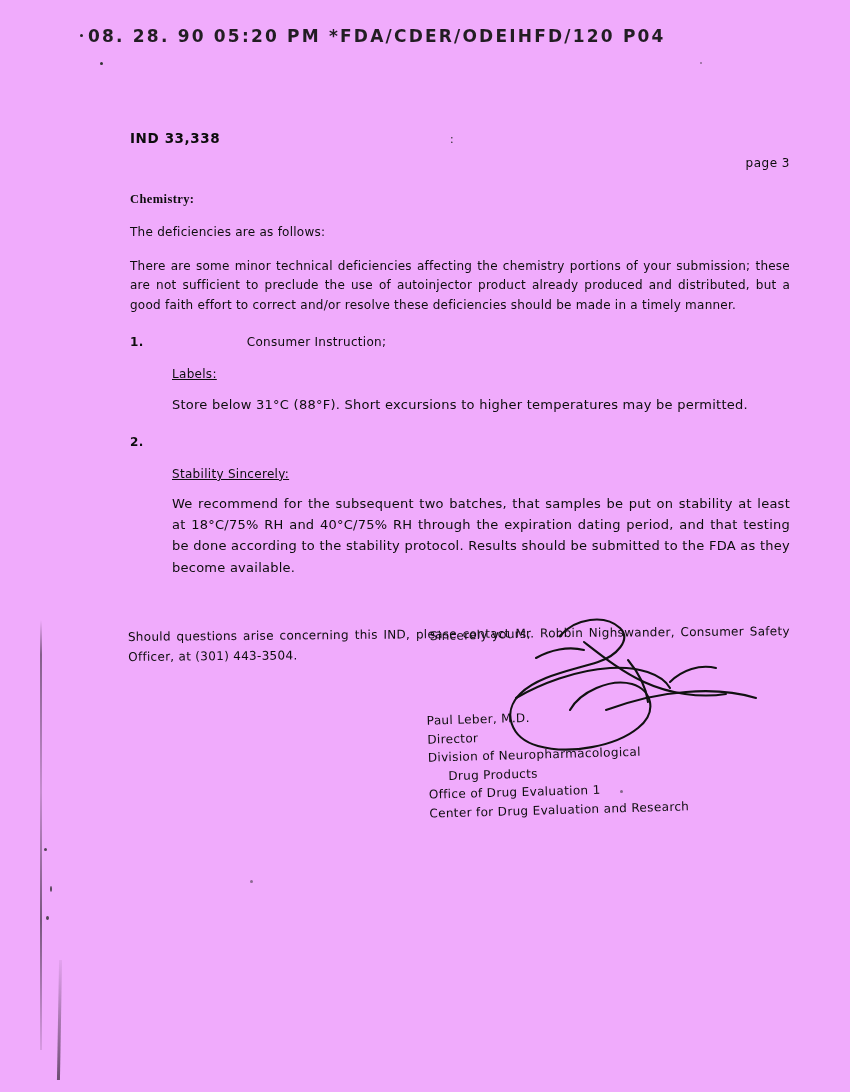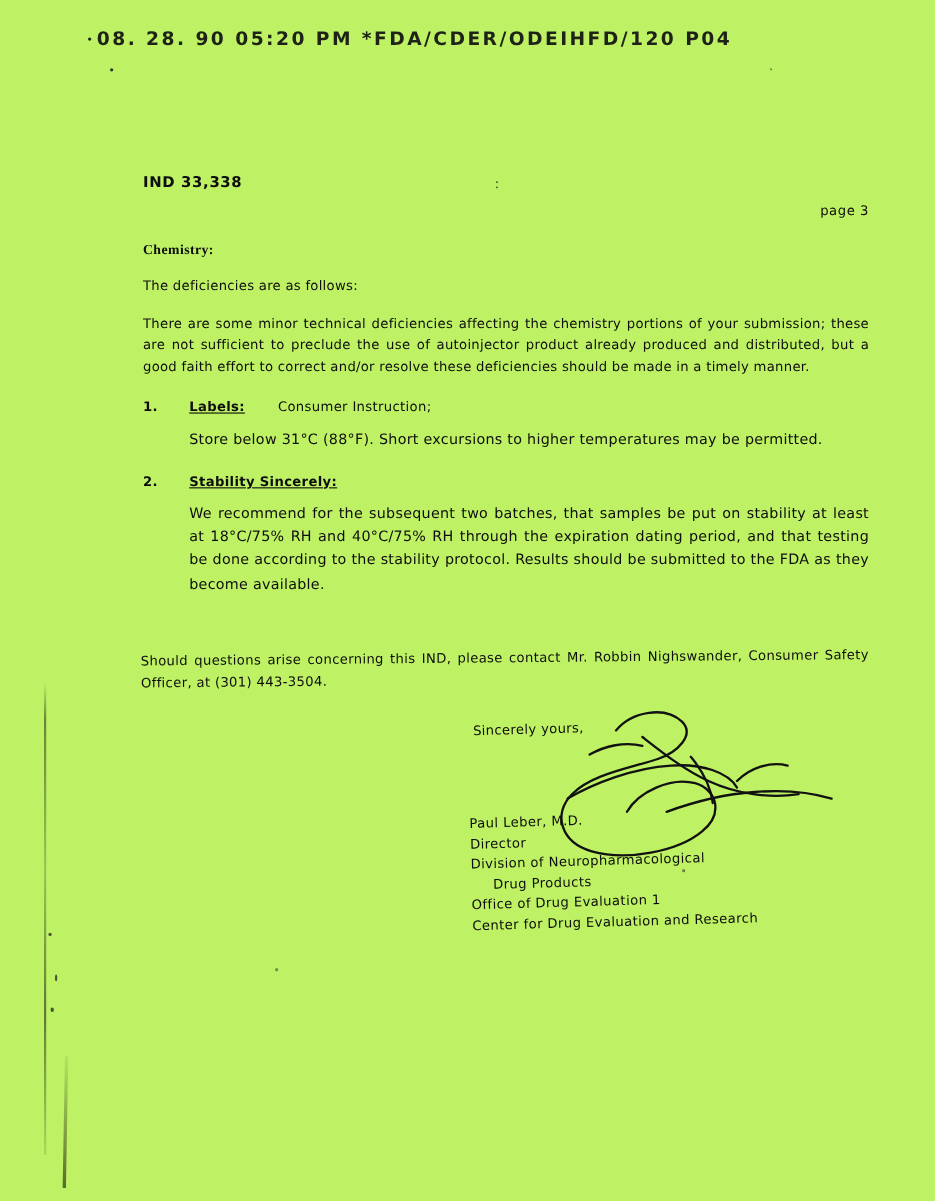--- a/index.html
+++ b/index.html
@@ -12,21 +12,21 @@
     height: 1092px;
     position: relative;
     font-family: "Liberation Serif", serif;
     color: #000;
     overflow: hidden;
   }
 
   .page {
     position: absolute;
     inset: 0;
-    background: #bef264;
+    background: #f0abfc;
   }
 
   
   .fax-header {
     position: absolute;
     top: 26px;
     left: 88px;
     width: 700px;
     font-family: "DejaVu Sans", sans-serif;
     font-size: 17px;
@@ -51,21 +51,21 @@
     top: 62px;
     width: 3px;
     height: 3px;
     background: #333;
     border-radius: 50%;
   }
 
   
   .doc {
     position: absolute;
-    top: 156px;
+    top: 128px;
     left: 130px;
     width: 660px;
     font-size: 12.5px;
     line-height: 1.55;
     color: #0d0d0d;
   }
 
   .ind-line {
     font-family: "DejaVu Sans", sans-serif;
     font-weight: bold;
@@ -119,23 +119,24 @@
     font-family: "DejaVu Sans", sans-serif;
     font-size: 12px;
     letter-spacing: 0.3px;
   }
   .list-num {
     width: 42px;
     flex: none;
     font-weight: bold;
   }
   .list-title {
-    font-weight: bold;
+    font-weight: normal;
     text-decoration: underline;
     margin-right: 30px;
+    margin-top: 32px;
   }
   .list-sub {
     font-weight: normal;
   }
   .item-body {
     font-family: "DejaVu Sans", sans-serif;
     font-size: 13px;
     letter-spacing: 0.25px;
     line-height: 1.62;
     margin: 10px 0 0 42px;

